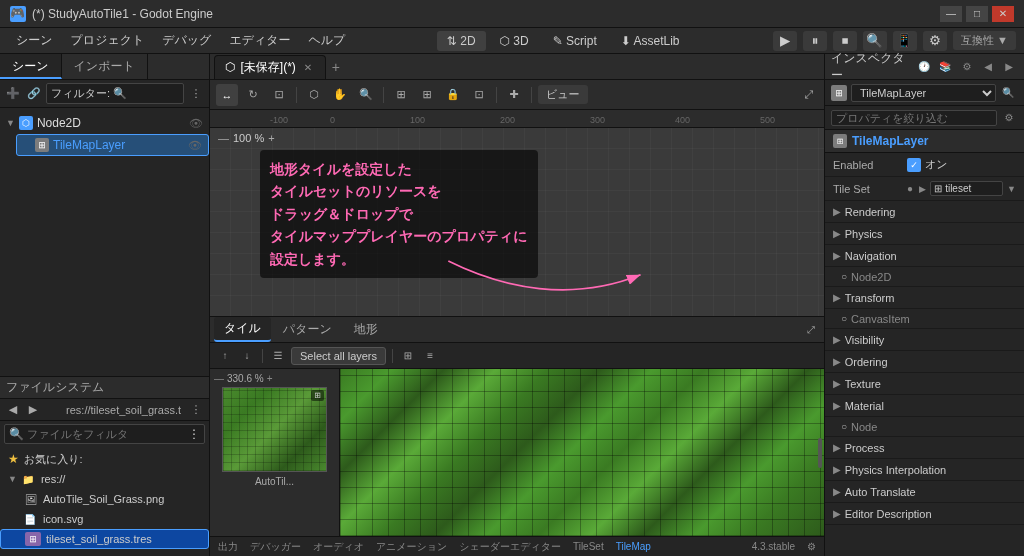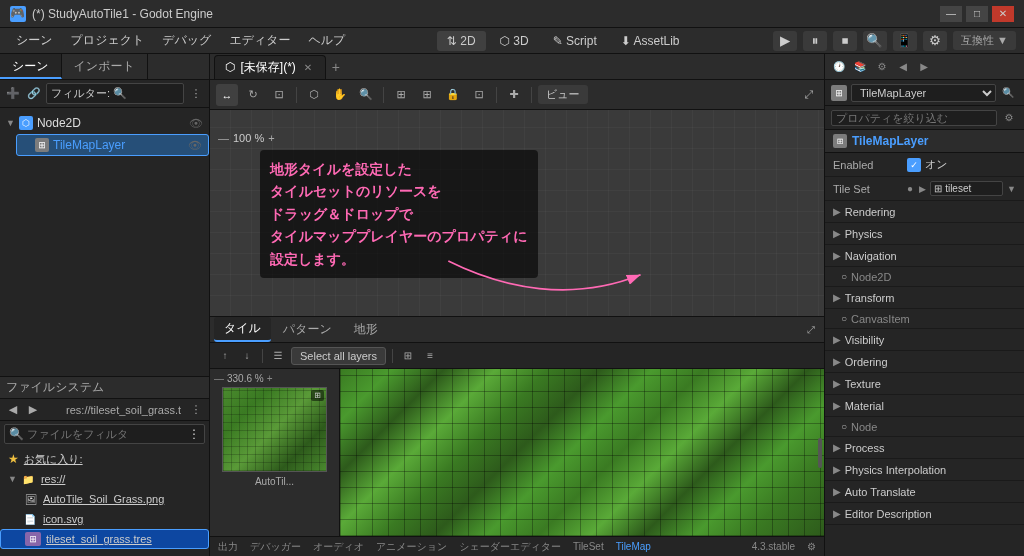--- a/index.html
+++ b/index.html
@@ -292,21 +292,21 @@
     .fs-item.selected { background: #0d47a1; border: 1px solid #4a9eff; border-radius: 3px; }
     .fs-icon {
       width: 14px;
       height: 14px;
       display: flex;
       align-items: center;
       justify-content: center;
       font-size: 10px;
       flex-shrink: 0;
     }
-    .fs-label { font-size: 11px; color: #ccc; text-decoration: underline; }
+    .fs-label { font-size: 11px; color: #ccc; }
     .star-icon { color: #f0c040; }
 
     
     .center-panel {
       flex: 1;
       display: flex;
       flex-direction: column;
       background: #1e1e1e;
     }
 
@@ -859,20 +859,29 @@
       <div class="vp-tool">✚</div>
       <div class="vp-sep"></div>
       <div class="vp-view-btn">ビュー</div>
       <div style="flex:1"></div>
       <div class="tb-icon">⤢</div>
     </div>
 
     <div class="viewport" style="height: calc(100% - 220px - 56px); position:relative">
       <div class="viewport-bg"></div>
 
+      <div style="position:absolute;top:0;left:0;right:0;height:18px;background:#2c2c2c;z-index:3;display:flex;align-items:flex-end;padding:0 2px 2px;font-size:9px;color:#666;border-bottom:1px solid #111;">
+        <span style="position:absolute;left:60px">-100</span>
+        <span style="position:absolute;left:120px">0</span>
+        <span style="position:absolute;left:200px">100</span>
+        <span style="position:absolute;left:290px">200</span>
+        <span style="position:absolute;left:380px">300</span>
+        <span style="position:absolute;left:465px">400</span>
+        <span style="position:absolute;left:550px">500</span>
+      </div>
 
       <div style="position:absolute;top:22px;left:8px;z-index:4;display:flex;align-items:center;gap:4px">
         <span style="color:#aaa;font-size:11px;cursor:pointer">—</span>
         <span style="color:#ccc;font-size:11px">100 %</span>
         <span style="color:#aaa;font-size:11px;cursor:pointer">+</span>
       </div>
 
       <div class="annotation-box">
         <div class="annotation-text">
           <span>地形タイルを設定した</span><br>
@@ -957,20 +966,21 @@
       <span>TileSet</span>
       <span style="color:#4a9eff">TileMap</span>
       <span style="flex:1"></span>
       <span>4.3.stable</span>
       <span>⚙</span>
     </div>
   </div>
 
   <div class="right-panel">
     <div class="inspector-header">
+      <span class="inspector-title">インスペクター</span>
       <div class="inspector-icons">
         <div class="inspector-icon">🕐</div>
         <div class="inspector-icon">📚</div>
         <div class="inspector-icon">⚙</div>
         <div class="inspector-icon">◀</div>
         <div class="inspector-icon">▶</div>
       </div>
     </div>
 
     <div class="node-selector">

